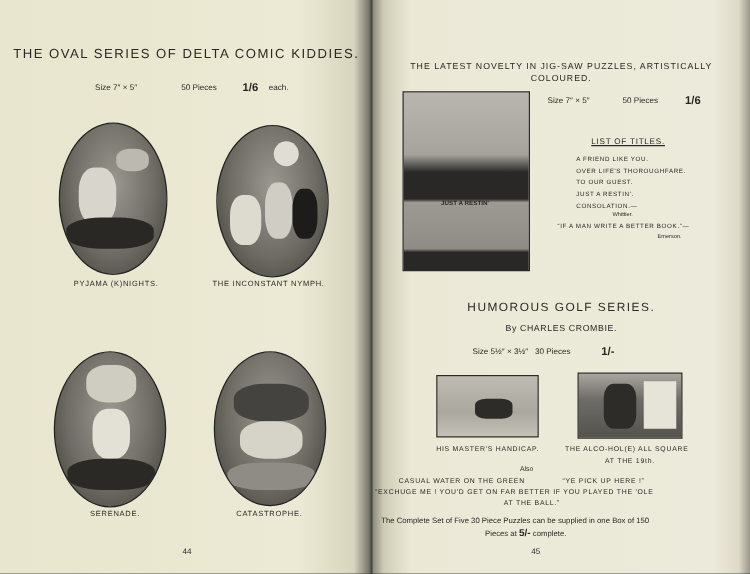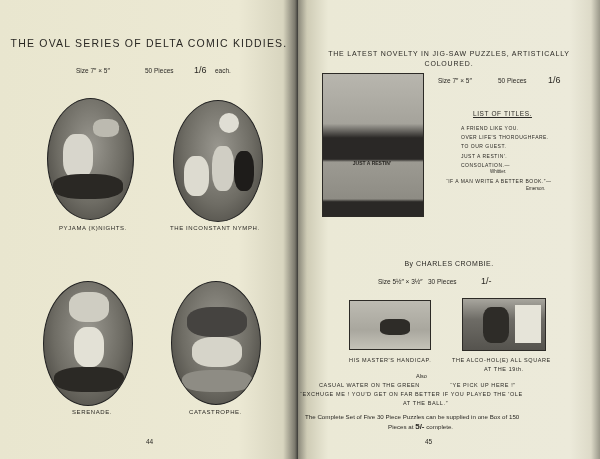--- a/index.html
+++ b/index.html
@@ -5,21 +5,21 @@
   html,body{margin:0;padding:0;}
   body{width:600px;height:459px;overflow:hidden;background:#3a3a36;font-family:"Liberation Sans",sans-serif;color:#2a2824;}
   .spread{position:relative;width:587px;height:459px;}
   .page{position:absolute;top:0;height:459px;background:#ecead6;}
   .left{left:0;width:298px;background:linear-gradient(90deg,#e9e6cf 0%,#ece9d4 80%,#d8d5bf 95%,#7a786c 99%,#3a3a36 100%);}
   .right{left:298px;width:302px;background:linear-gradient(90deg,#8a887a 0%,#cfccb6 3%,#ebe9d6 10%,#eceada 90%,#dddac8 97%,#9a988a 100%);}
   .abs{position:absolute;}
   .h1{font-size:10.5px;letter-spacing:1.2px;}
   .small{font-size:6.5px;}
   .cap{font-size:6px;letter-spacing:.6px;}
-  .price{font-weight:normal;font-size:9px;}
+  .price{font-weight:bold;font-size:9px;}
   .oval{position:absolute;border-radius:50%;border:1.5px solid #222;background:radial-gradient(ellipse at 50% 40%,#9a9890 0%,#6e6c64 55%,#3d3b36 100%);overflow:hidden;}
   .oval .shape{position:absolute;border-radius:40%;}
   .pic{position:absolute;border:1.5px solid #2c2a26;overflow:hidden;}
   .center{text-align:center;}
   .b{font-weight:bold;}
 </style>
 </head>
 <body>
 
 <div class="spread">
@@ -79,20 +79,21 @@
       <div>A FRIEND LIKE YOU.</div>
       <div>OVER LIFE'S THOROUGHFARE.</div>
       <div>TO OUR GUEST.</div>
       <div>JUST A RESTIN'.</div>
       <div>CONSOLATION.—</div>
     </div>
     <div class="abs" style="left:192px;top:169px;font-size:4.5px;">Whittier.</div>
     <div class="abs" style="left:148px;top:178px;font-size:5px;letter-spacing:.5px;">“IF A MAN WRITE A BETTER BOOK.”—</div>
     <div class="abs" style="left:228px;top:186px;font-size:4.5px;">Emerson.</div>
 
+    <div class="abs h1 center" style="left:0;width:302px;top:241px;font-size:9.5px;">HUMOROUS GOLF SERIES.</div>
     <div class="abs center" style="left:0;width:302px;top:260px;font-size:7px;letter-spacing:.5px;">By CHARLES CROMBIE.</div>
     <div class="abs small" style="left:80px;top:278px;">Size 5½″ × 3½″</div>
     <div class="abs small" style="left:130px;top:278px;">30 Pieces</div>
     <div class="abs price" style="left:183px;top:276px;">1/-</div>
 
     <div class="pic" style="left:51px;top:300px;width:80px;height:48px;background:linear-gradient(180deg,#bdbbb2 0%,#a9a79e 60%,#c4c2b8 100%);">
       <div class="abs" style="left:30px;top:18px;width:30px;height:16px;background:#2e2c28;border-radius:30%;"></div>
     </div>
     <div class="pic" style="left:164px;top:298px;width:82px;height:51px;background:linear-gradient(180deg,#a8a69e 0%,#6e6c66 40%,#55534e 100%);">
       <div class="abs" style="left:52px;top:6px;width:26px;height:38px;background:#e6e4d9;"></div>

